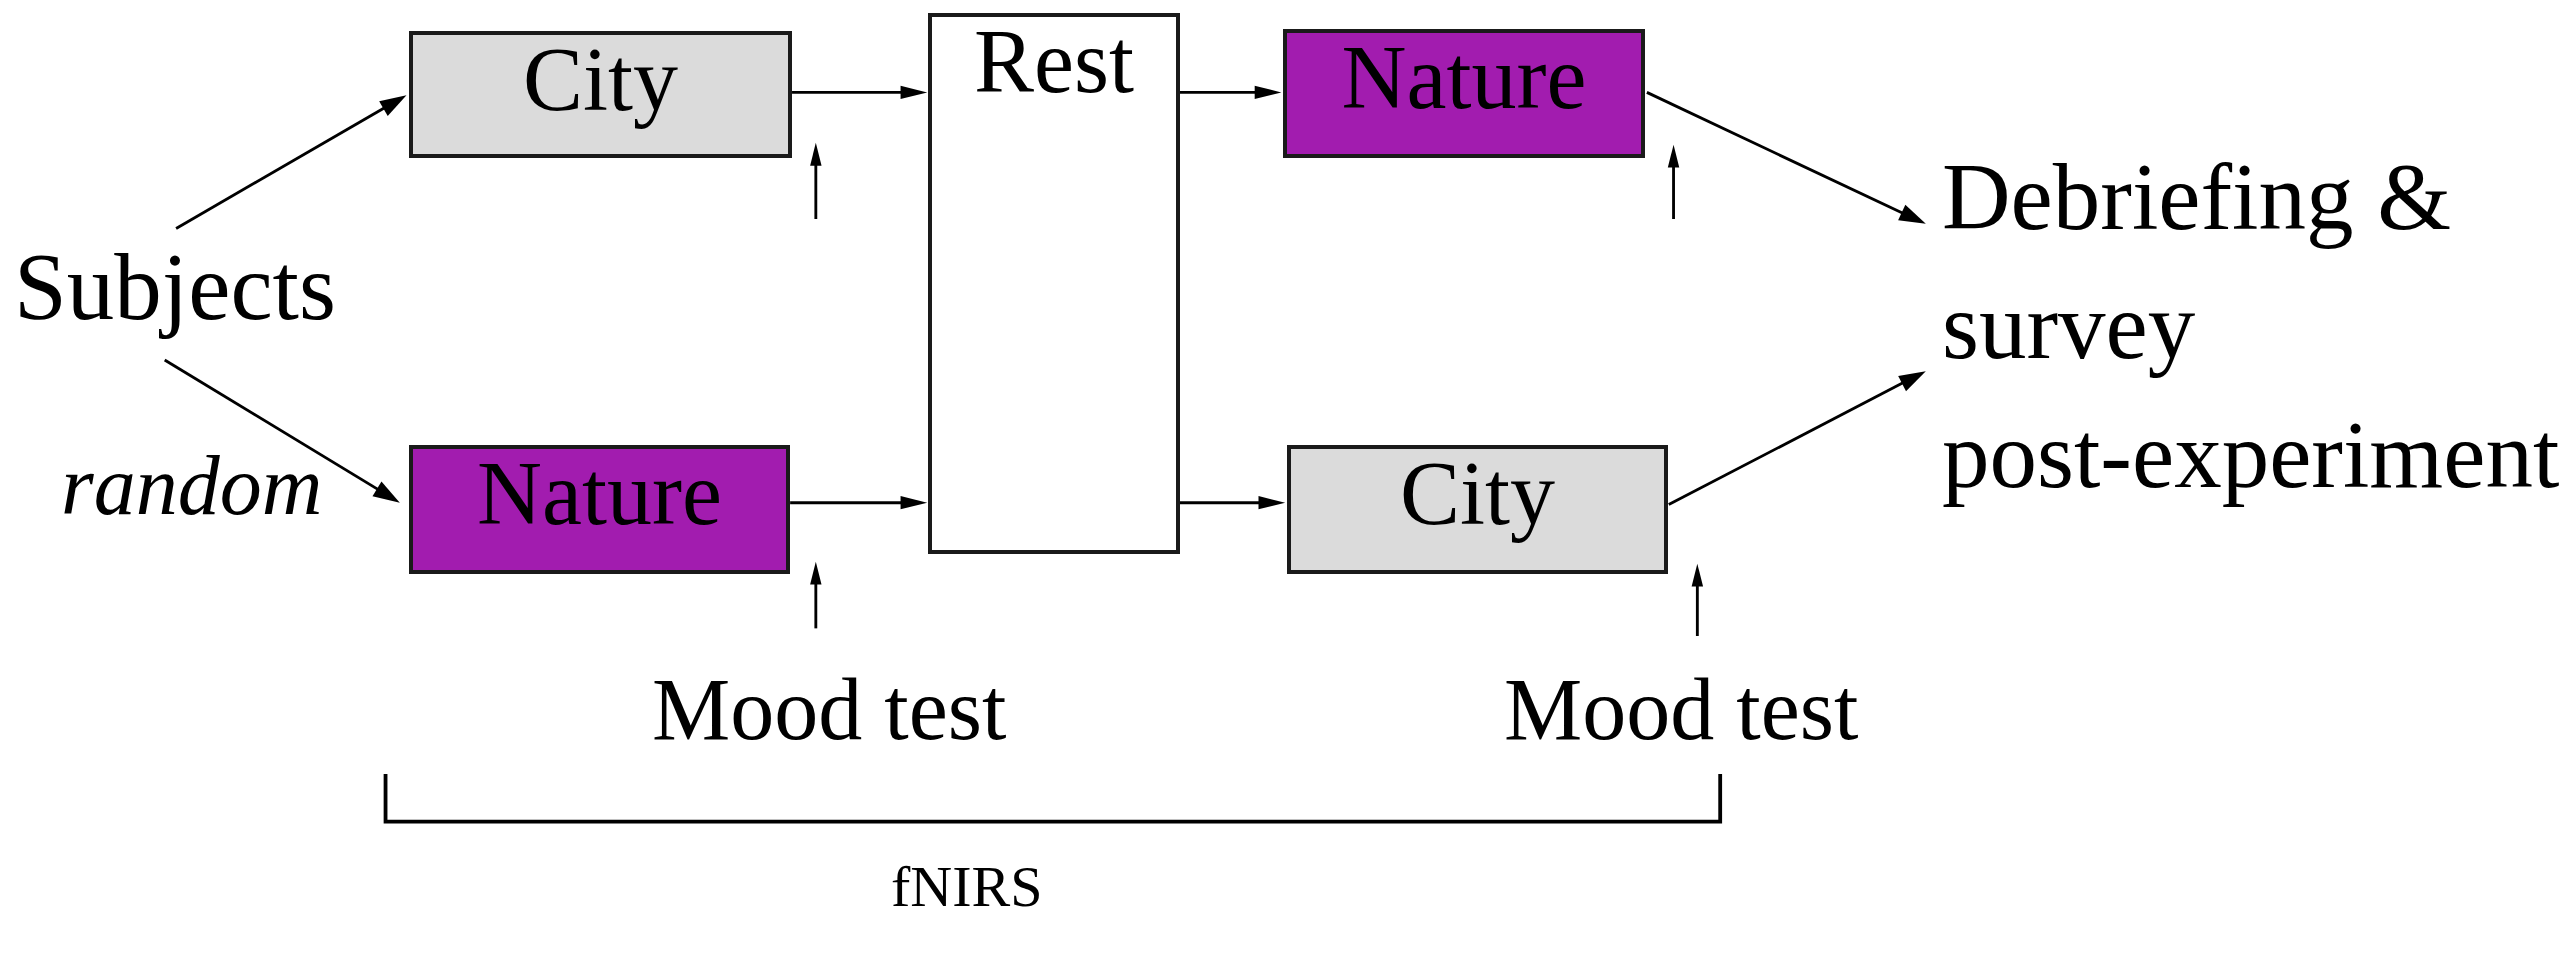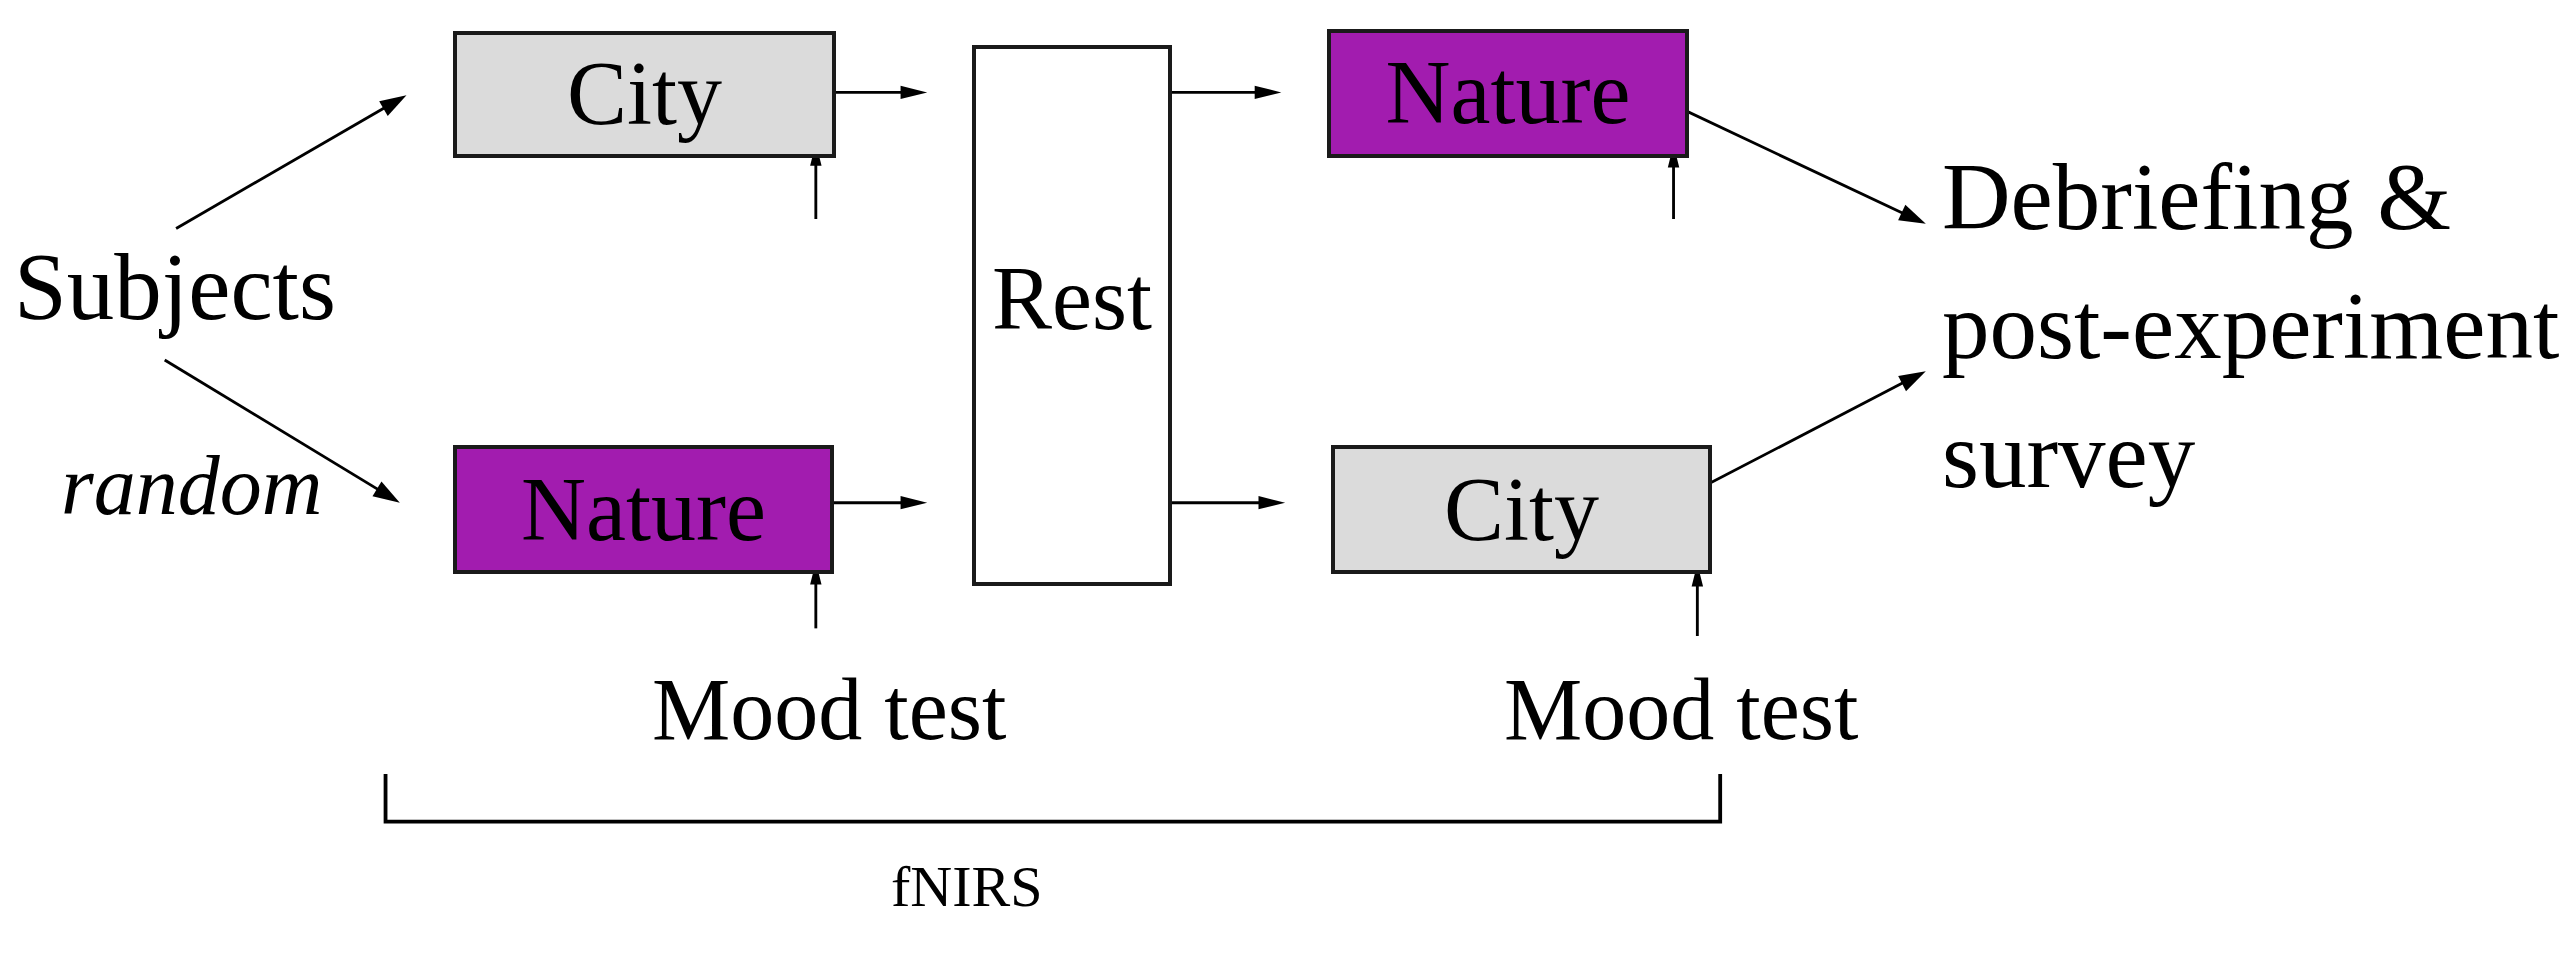--- a/index.html
+++ b/index.html
@@ -10,34 +10,32 @@
     background: #ffffff;
     font-family: "Liberation Serif", "DejaVu Serif", serif;
     color: #000000;
     overflow: hidden;
   }
   .box {
     position: absolute;
     box-sizing: border-box;
     border: 4.8px solid #1a1a1a;
     display: flex;
-    align-items: center;
     justify-content: center;
     font-size: 90px;
     line-height: 1;
     color: #000000;
-    margin-left: 44px;
   }
   .box.gray  { background: #dbdbdb; }
   .box.green { background: #a21caf; }
   .box.white { background: #ffffff; }
 
   .box-city-top      { left: 409px;  top: 30.5px;  width: 383px; height: 127px; }
   .box-nature-bl     { left: 409px;  top: 445px; width: 381px; height: 129px; }
-  .box-rest          { left: 928px;  top: 45px;  width: 200px; height: 541px; padding-bottom: 34px; }
+  .box-rest          { left: 928px;  top: 13px;  width: 252px; height: 541px; padding-bottom: 34px; }
   .box-nature-tr     { left: 1283px; top: 28.6px;  width: 362px; height: 129px; }
   .box-city-br       { left: 1287px; top: 445px; width: 381px; height: 129px; }
 
   .label {
     position: absolute;
     white-space: nowrap;
     line-height: 1;
     color: #000000;
   }
   .label-subjects   { left: 14px;    top: 240px; font-size: 95px; }
@@ -151,20 +149,20 @@
   <div class="label label-subjects">Subjects</div>
 
   <div class="label label-random">random</div>
 
   <div class="label label-mood-left">Mood test</div>
 
   <div class="label label-mood-right">Mood test</div>
 
   <div class="label label-debrief">
     <div>Debriefing &amp;</div>
+    <div>survey</div>
     <div>post-experiment</div>
-    <div>survey</div>
   </div>
 
   <div class="label label-fnirs">fNIRS</div>
 
 </div>
 
 
 </body></html>

